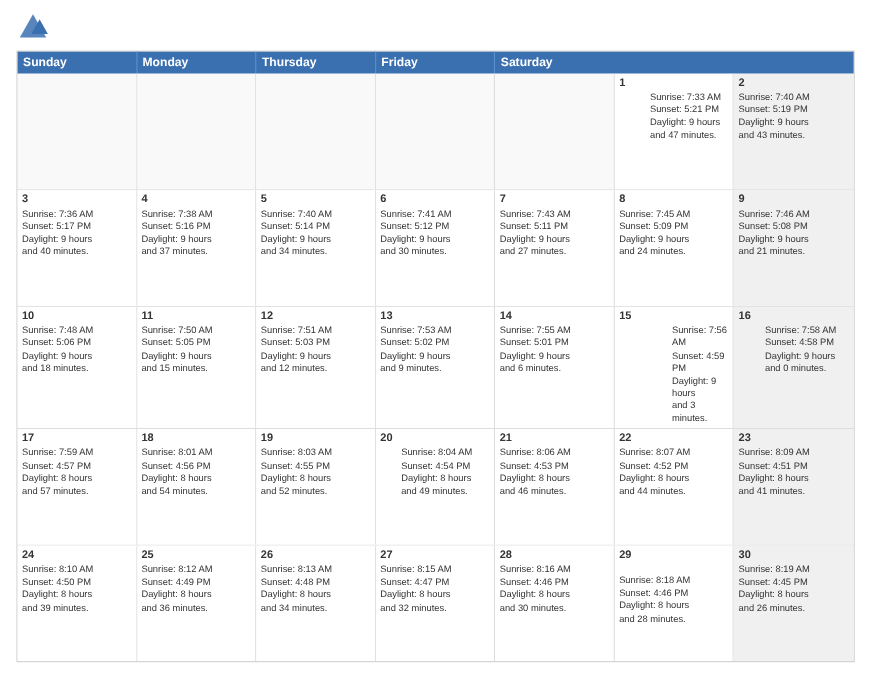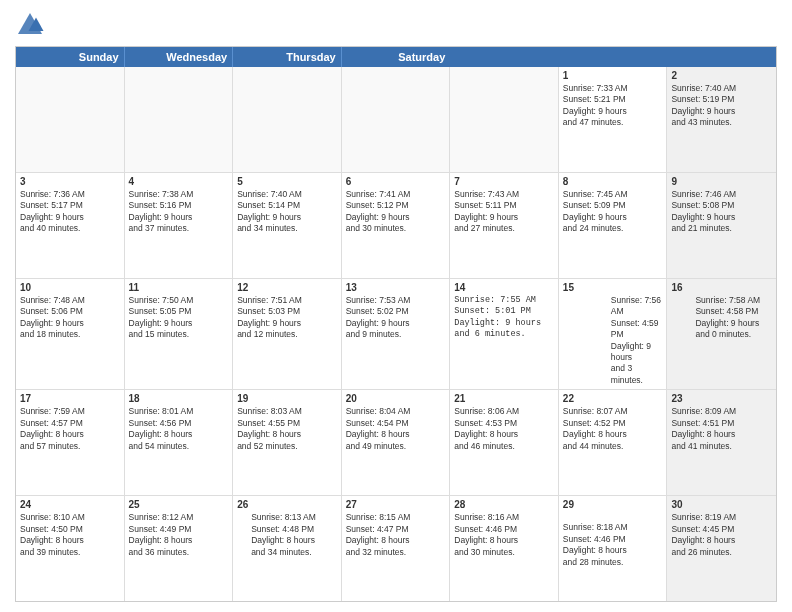--- a/index.html
+++ b/index.html
@@ -60,21 +60,21 @@
     .cal-header-row {
       display: grid;
       grid-template-columns: repeat(7, 1fr);
       background: #3a70b0;
     }
     .cal-header-cell {
       color: #fff;
       font-size: 11px;
       font-weight: bold;
       padding: 4px 5px;
-      text-align: right;
+      text-align: left;
       border-right: 1px solid #5a90d0;
     }
     .cal-header-cell:last-child { border-right: none; }
     .cal-body {
       flex: 1;
       display: flex;
       flex-direction: column;
     }
     .cal-row {
       display: grid;
@@ -123,34 +123,35 @@
     </div>
     <div class="title-block">
       <div class="month-title"></div>
       <div class="location"></div>
     </div>
   </div>
 
   <div class="calendar">
     <div class="cal-header-row" id="cal-header">
         <div class="cal-header-cell">Sunday</div>
-        <div class="cal-header-cell">Wednesday</div>
+        <div class="cal-header-cell">Monday</div>
         <div class="cal-header-cell">Thursday</div>
+        <div class="cal-header-cell">Friday</div>
         <div class="cal-header-cell">Saturday</div>
       </div>
     <div class="cal-body" id="cal-body">
         <div class="cal-row">
           <div class="cal-cell empty"></div>
           <div class="cal-cell empty"></div>
           <div class="cal-cell empty"></div>
           <div class="cal-cell empty"></div>
           <div class="cal-cell empty"></div>
           <div class="cal-cell">
             <span class="day-num">1</span>
-            <div class="day-info" style="white-space: pre-line;">Sunrise: 7:33 AM
+            <div class="day-info" style="white-space: pre-line; margin-left: 28px;">Sunrise: 7:33 AM
 Sunset: 5:21 PM
 Daylight: 9 hours
 and 47 minutes.</div>
           </div>
           <div class="cal-cell shaded">
             <span class="day-num">2</span>
             <div class="day-info" style="white-space: pre-line;">Sunrise: 7:40 AM
 Sunset: 5:19 PM
 Daylight: 9 hours
 and 43 minutes.</div>
@@ -231,21 +232,21 @@
           </div>
           <div class="cal-cell">
             <span class="day-num">13</span>
             <div class="day-info" style="white-space: pre-line;">Sunrise: 7:53 AM
 Sunset: 5:02 PM
 Daylight: 9 hours
 and 9 minutes.</div>
           </div>
           <div class="cal-cell">
             <span class="day-num">14</span>
-            <div class="day-info" style="white-space: pre-line; font-family: Liberation Mono, monospace;">Sunrise: 7:55 AM
+            <div class="day-info" style="white-space: pre-line;">Sunrise: 7:55 AM
 Sunset: 5:01 PM
 Daylight: 9 hours
 and 6 minutes.</div>
           </div>
           <div class="cal-cell">
             <span class="day-num">15</span>
             <div class="day-info" style="white-space: pre-line; margin-left: 48px;">Sunrise: 7:56 AM
 Sunset: 4:59 PM
 Daylight: 9 hours
 and 3 minutes.</div>
@@ -275,21 +276,21 @@
           </div>
           <div class="cal-cell">
             <span class="day-num">19</span>
             <div class="day-info" style="white-space: pre-line;">Sunrise: 8:03 AM
 Sunset: 4:55 PM
 Daylight: 8 hours
 and 52 minutes.</div>
           </div>
           <div class="cal-cell">
             <span class="day-num">20</span>
-            <div class="day-info" style="white-space: pre-line;">Sunrise: 8:04 AM
+            <div class="day-info" style="white-space: pre-line; margin-left: 19px;">Sunrise: 8:04 AM
 Sunset: 4:54 PM
 Daylight: 8 hours
 and 49 minutes.</div>
           </div>
           <div class="cal-cell">
             <span class="day-num">21</span>
             <div class="day-info" style="white-space: pre-line;">Sunrise: 8:06 AM
 Sunset: 4:53 PM
 Daylight: 8 hours
 and 46 minutes.</div>
@@ -319,21 +320,21 @@
           </div>
           <div class="cal-cell">
             <span class="day-num">25</span>
             <div class="day-info" style="white-space: pre-line;">Sunrise: 8:12 AM
 Sunset: 4:49 PM
 Daylight: 8 hours
 and 36 minutes.</div>
           </div>
           <div class="cal-cell">
             <span class="day-num">26</span>
-            <div class="day-info" style="white-space: pre-line; margin-left: 14px;">Sunrise: 8:13 AM
+            <div class="day-info" style="white-space: pre-line;">Sunrise: 8:13 AM
 Sunset: 4:48 PM
 Daylight: 8 hours
 and 34 minutes.</div>
           </div>
           <div class="cal-cell">
             <span class="day-num">27</span>
             <div class="day-info" style="white-space: pre-line;">Sunrise: 8:15 AM
 Sunset: 4:47 PM
 Daylight: 8 hours
 and 32 minutes.</div>

